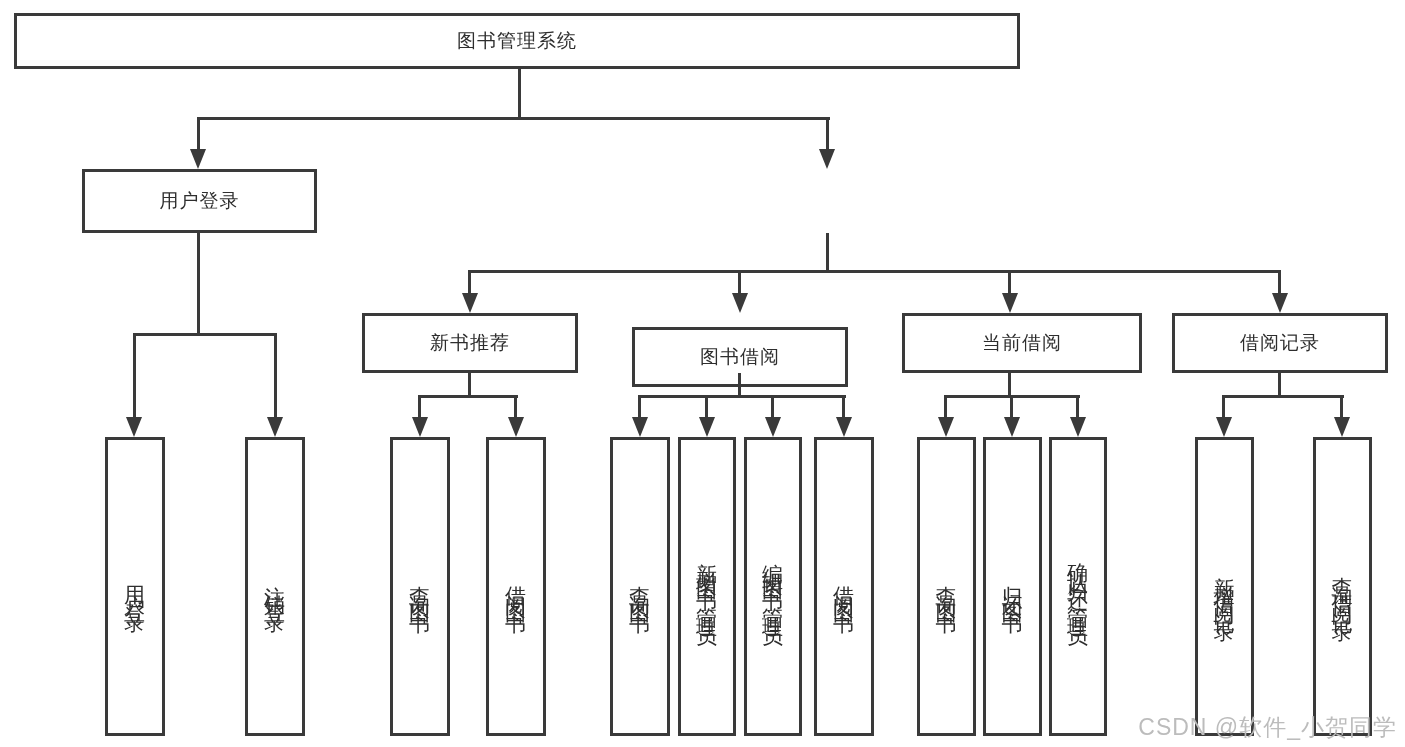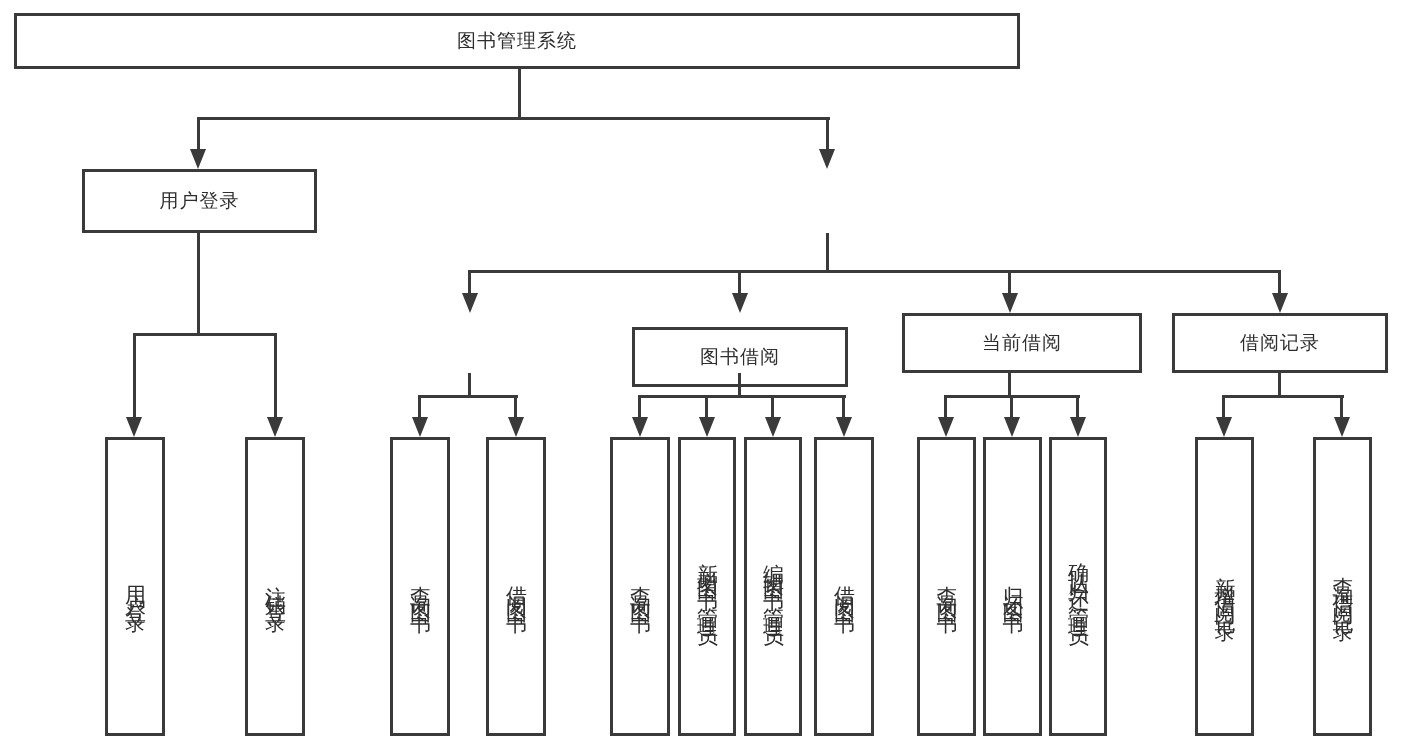--- a/index.html
+++ b/index.html
@@ -1,21 +1,21 @@
 <!DOCTYPE html>
 <html style="--line: #3a3a3a; --text: #2e2e2e; --bg: #ffffff; --wm: #bcbcbc;"><head>
 <meta charset="utf-8">
 <style>
   html, body { margin: 0; padding: 0; background: #ffffff; }
   .canvas {
     position: relative;
     width: 1405px;
     height: 747px;
     background: var(--bg, #ffffff);
-    font-family: Liberation Serif, serif;
+    font-family: Liberation Sans, sans-serif;
     overflow: hidden;
   }
   .box {
     position: absolute;
     box-sizing: border-box;
     border: 3px solid var(--line, #3a3a3a);
     background: #ffffff;
     display: flex;
     align-items: center;
     justify-content: center;
@@ -76,20 +76,21 @@
   <div class="hl" style="left:468px;top:270px;width:813px"></div>
   <div class="vl" style="left:468px;top:270px;height:24px"></div>
   <div class="vl" style="left:738px;top:270px;height:24px"></div>
   <div class="vl" style="left:1008px;top:270px;height:24px"></div>
   <div class="vl" style="left:1278px;top:270px;height:24px"></div>
   <div class="ar" style="left:462px;top:293px"></div>
   <div class="ar" style="left:732px;top:293px"></div>
   <div class="ar" style="left:1002px;top:293px"></div>
   <div class="ar" style="left:1272px;top:293px"></div>
 
+  <div class="box" style="left:362px;top:313px;width:216px;height:60px">新书推荐</div>
   <div class="box" style="left:632px;top:327px;width:216px;height:60px">图书借阅</div>
   <div class="box" style="left:902px;top:313px;width:240px;height:60px">当前借阅</div>
   <div class="box" style="left:1172px;top:313px;width:216px;height:60px">借阅记录</div>
 
   <div class="vl" style="left:468px;top:373px;height:25px"></div>
   <div class="hl" style="left:418px;top:395px;width:100px"></div>
   <div class="vl" style="left:418px;top:395px;height:23px"></div>
   <div class="vl" style="left:514px;top:395px;height:23px"></div>
   <div class="ar" style="left:412px;top:417px"></div>
   <div class="ar" style="left:508px;top:417px"></div>
@@ -132,14 +133,15 @@
   <div class="box leaf" style="left:744px;top:437px;width:58px;height:299px">编辑图书（管理员）</div>
   <div class="box leaf" style="left:814px;top:437px;width:60px;height:299px">借阅图书</div>
 
   <div class="box leaf" style="left:917px;top:437px;width:59px;height:299px">查询图书</div>
   <div class="box leaf" style="left:983px;top:437px;width:59px;height:299px">归还图书</div>
   <div class="box leaf" style="left:1049px;top:437px;width:58px;height:299px">确认归还（管理员）</div>
 
   <div class="box leaf" style="left:1195px;top:437px;width:59px;height:299px">新增借阅记录</div>
   <div class="box leaf" style="left:1313px;top:437px;width:59px;height:299px">查询借阅记录</div>
 
+  <div class="watermark">CSDN @软件_小贺同学</div>
 
 </div>
 
 </body></html>

